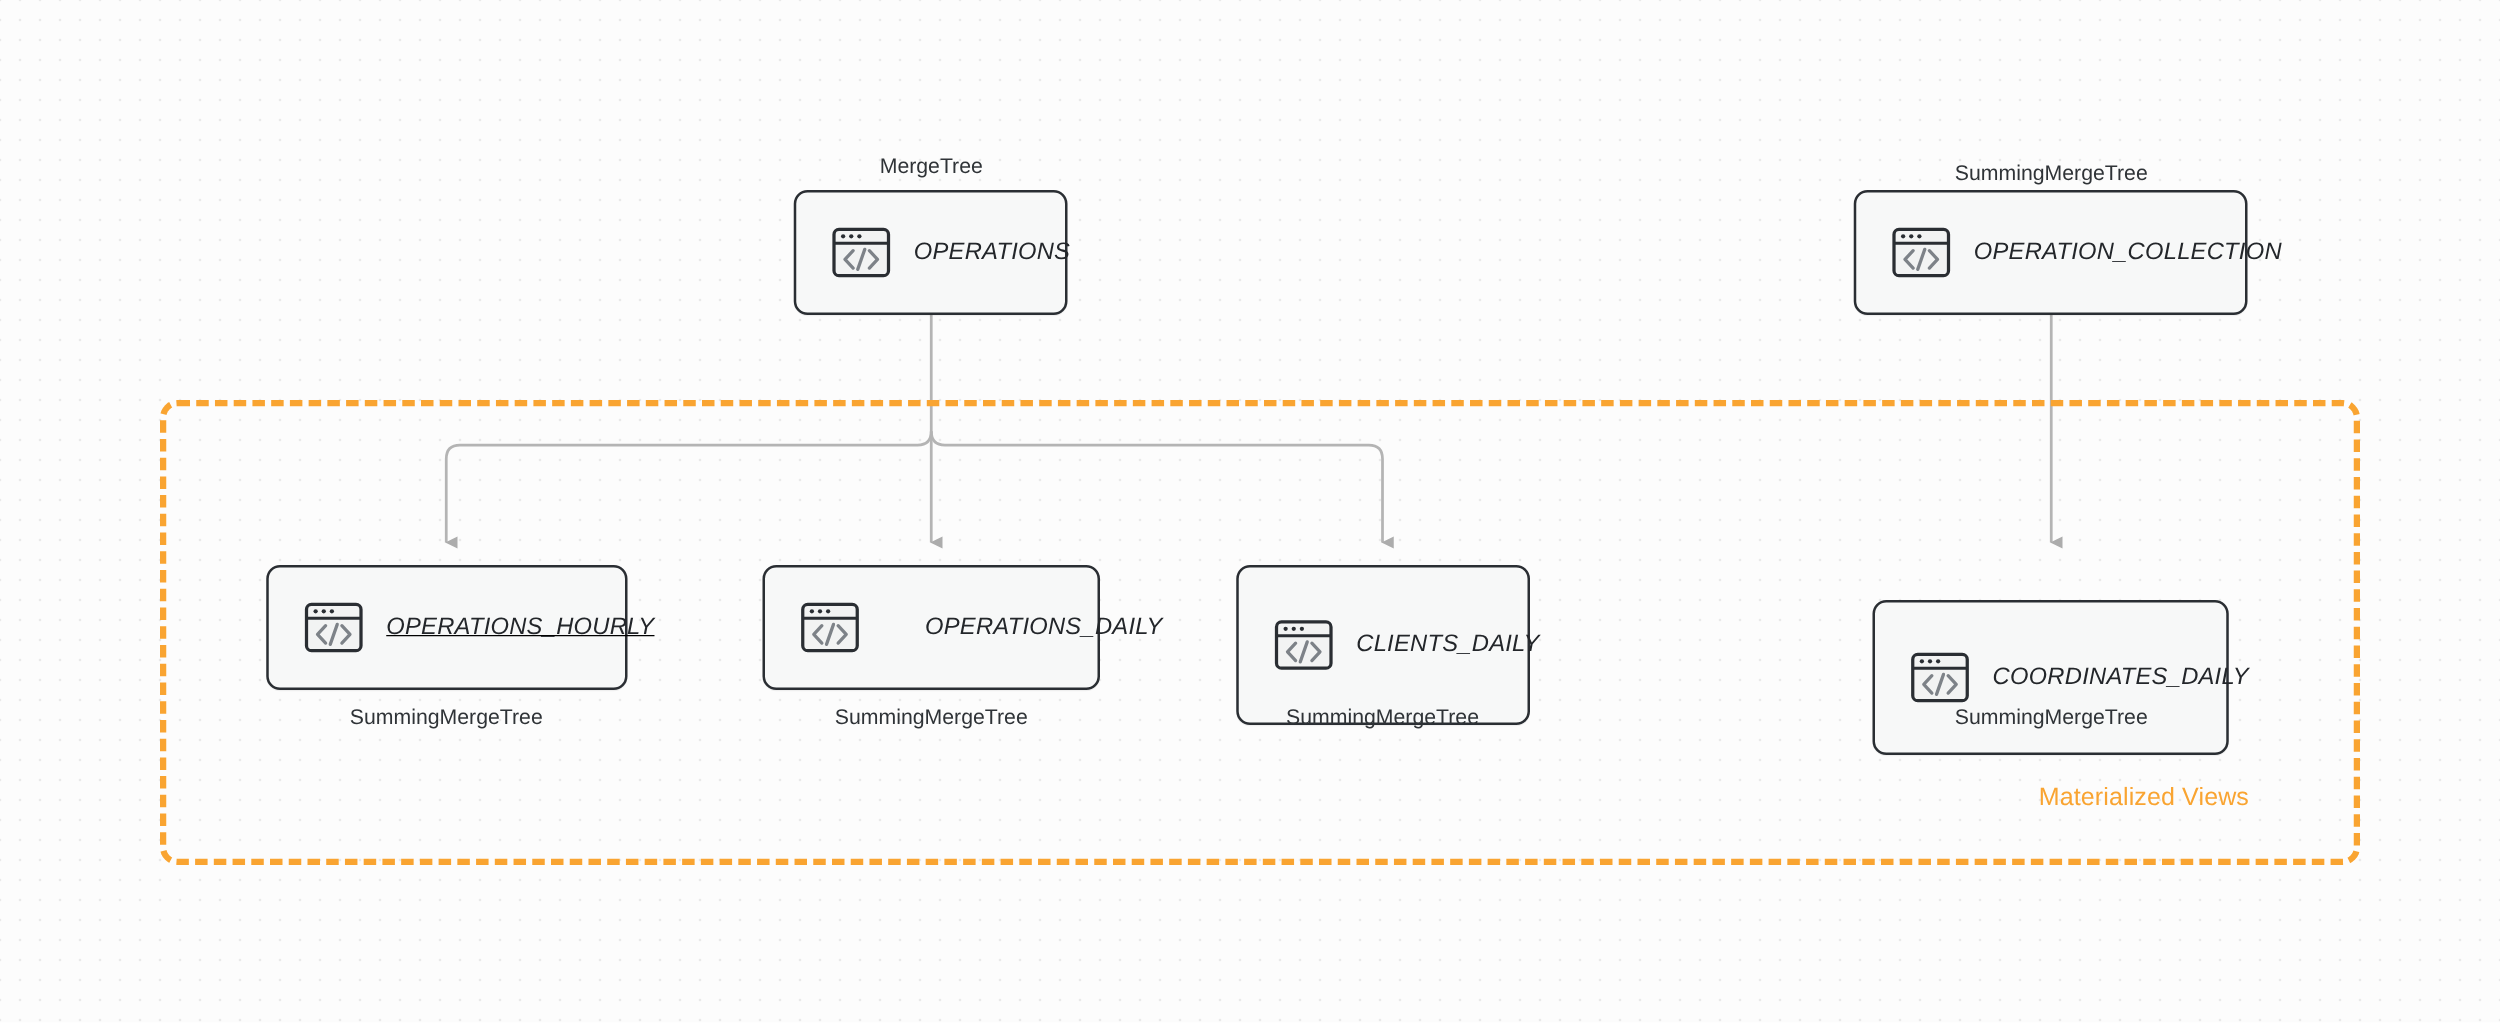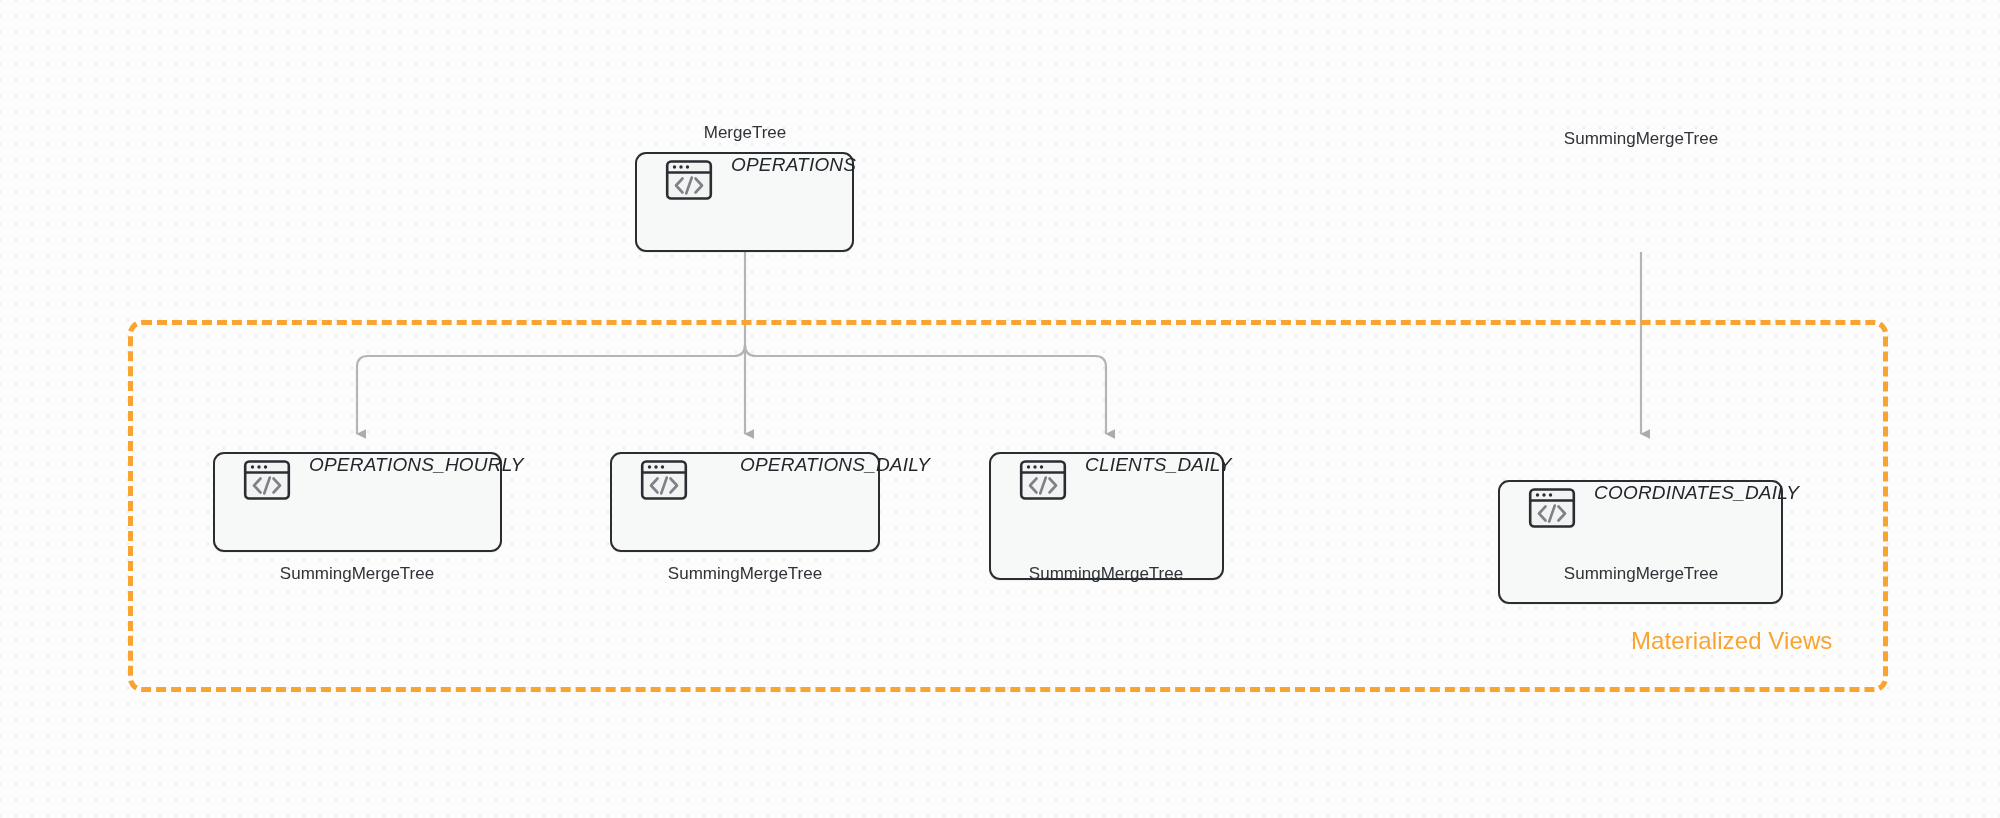--- a/index.html
+++ b/index.html
@@ -37,34 +37,34 @@
   
   .group-box {
     position: absolute;
     border: 5px dashed #f9a431;
     border-radius: 14px;
     box-sizing: border-box;
   }
   .group-label {
     position: absolute;
     color: #f9a431;
-    font-size: 24px;
+    font-size: 20px;
     white-space: nowrap;
     letter-spacing: .1px;
   }
 
   
   .node {
     position: absolute;
     box-sizing: border-box;
     background: #f7f8f8;
     border: 2.6px solid #2a2e33;
     border-radius: 11px;
     display: flex;
-    align-items: flex-start;
+    align-items: center;
     padding-left: 26px;
     box-shadow: 0 1px 0 rgba(0,0,0,.05);
   }
   .node .win-icon {
     flex: 0 0 auto;
     width: 52px;
     height: 52px;
     margin-right: 16px;
   }
   .node .node-title {
@@ -123,22 +123,37 @@
         <circle cx="18" cy="13" r="1.7" fill="#2a2e33"></circle>
         <circle cx="24.5" cy="13" r="1.7" fill="#2a2e33"></circle>
         <path d="M19.5,24.5 L13,31.5 L19.5,38.5" fill="none" stroke="#7d8288" stroke-width="2.6" stroke-linecap="round" stroke-linejoin="round"></path>
         <path d="M32.5,24.5 L39,31.5 L32.5,38.5" fill="none" stroke="#7d8288" stroke-width="2.6" stroke-linecap="round" stroke-linejoin="round"></path>
         <line x1="28.8" y1="23.5" x2="23.2" y2="39.5" stroke="#7d8288" stroke-width="2.6" stroke-linecap="round"></line>
       </svg>
     </span>
     <span class="node-title">OPERATIONS</span>
   </div>
 
-
-  <div class="node" style="left:213px; top:452px; width:289px; height:100px;">
+  <div class="node" style="left:1483px; top:152px; width:315px; height:100px;">
+    <span class="win-icon">
+      <svg viewBox="0 0 52 52" width="52" height="52" xmlns="http://www.w3.org/2000/svg">
+        <rect x="4.2" y="7.5" width="43.6" height="37" rx="4" ry="4" fill="#f2f3f3" stroke="#2a2e33" stroke-width="2.6"></rect>
+        <line x1="4.2" y1="18.5" x2="47.8" y2="18.5" stroke="#2a2e33" stroke-width="2.4"></line>
+        <circle cx="11.5" cy="13" r="1.7" fill="#2a2e33"></circle>
+        <circle cx="18" cy="13" r="1.7" fill="#2a2e33"></circle>
+        <circle cx="24.5" cy="13" r="1.7" fill="#2a2e33"></circle>
+        <path d="M19.5,24.5 L13,31.5 L19.5,38.5" fill="none" stroke="#7d8288" stroke-width="2.6" stroke-linecap="round" stroke-linejoin="round"></path>
+        <path d="M32.5,24.5 L39,31.5 L32.5,38.5" fill="none" stroke="#7d8288" stroke-width="2.6" stroke-linecap="round" stroke-linejoin="round"></path>
+        <line x1="28.8" y1="23.5" x2="23.2" y2="39.5" stroke="#7d8288" stroke-width="2.6" stroke-linecap="round"></line>
+      </svg>
+    </span>
+    <span class="node-title">OPERATION_COLLECTION</span>
+  </div>
+
+  <div class="node" style="left:213px; top:452px; width:289px; height:100px;text-decoration:underline;">
     <span class="win-icon">
       <svg viewBox="0 0 52 52" width="52" height="52" xmlns="http://www.w3.org/2000/svg">
         <rect x="4.2" y="7.5" width="43.6" height="37" rx="4" ry="4" fill="#f2f3f3" stroke="#2a2e33" stroke-width="2.6"></rect>
         <line x1="4.2" y1="18.5" x2="47.8" y2="18.5" stroke="#2a2e33" stroke-width="2.4"></line>
         <circle cx="11.5" cy="13" r="1.7" fill="#2a2e33"></circle>
         <circle cx="18" cy="13" r="1.7" fill="#2a2e33"></circle>
         <circle cx="24.5" cy="13" r="1.7" fill="#2a2e33"></circle>
         <path d="M19.5,24.5 L13,31.5 L19.5,38.5" fill="none" stroke="#7d8288" stroke-width="2.6" stroke-linecap="round" stroke-linejoin="round"></path>
         <path d="M32.5,24.5 L39,31.5 L32.5,38.5" fill="none" stroke="#7d8288" stroke-width="2.6" stroke-linecap="round" stroke-linejoin="round"></path>
         <line x1="28.8" y1="23.5" x2="23.2" y2="39.5" stroke="#7d8288" stroke-width="2.6" stroke-linecap="round"></line>

